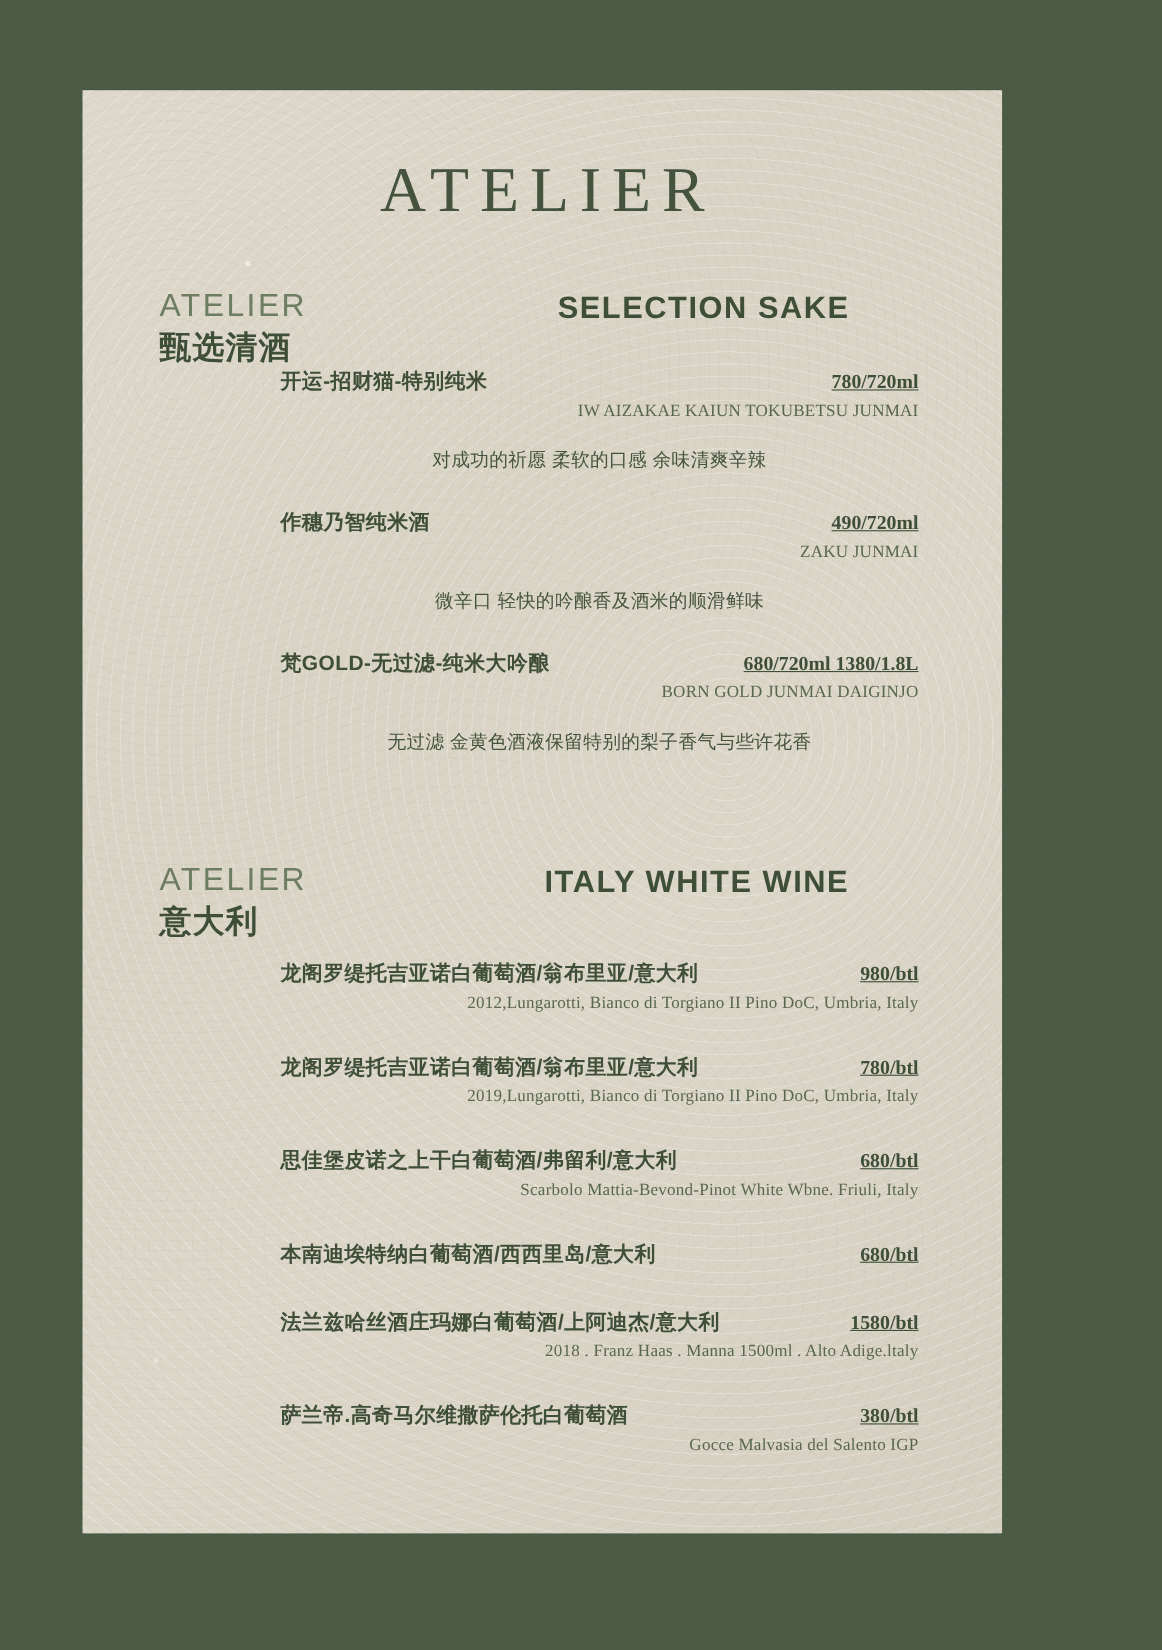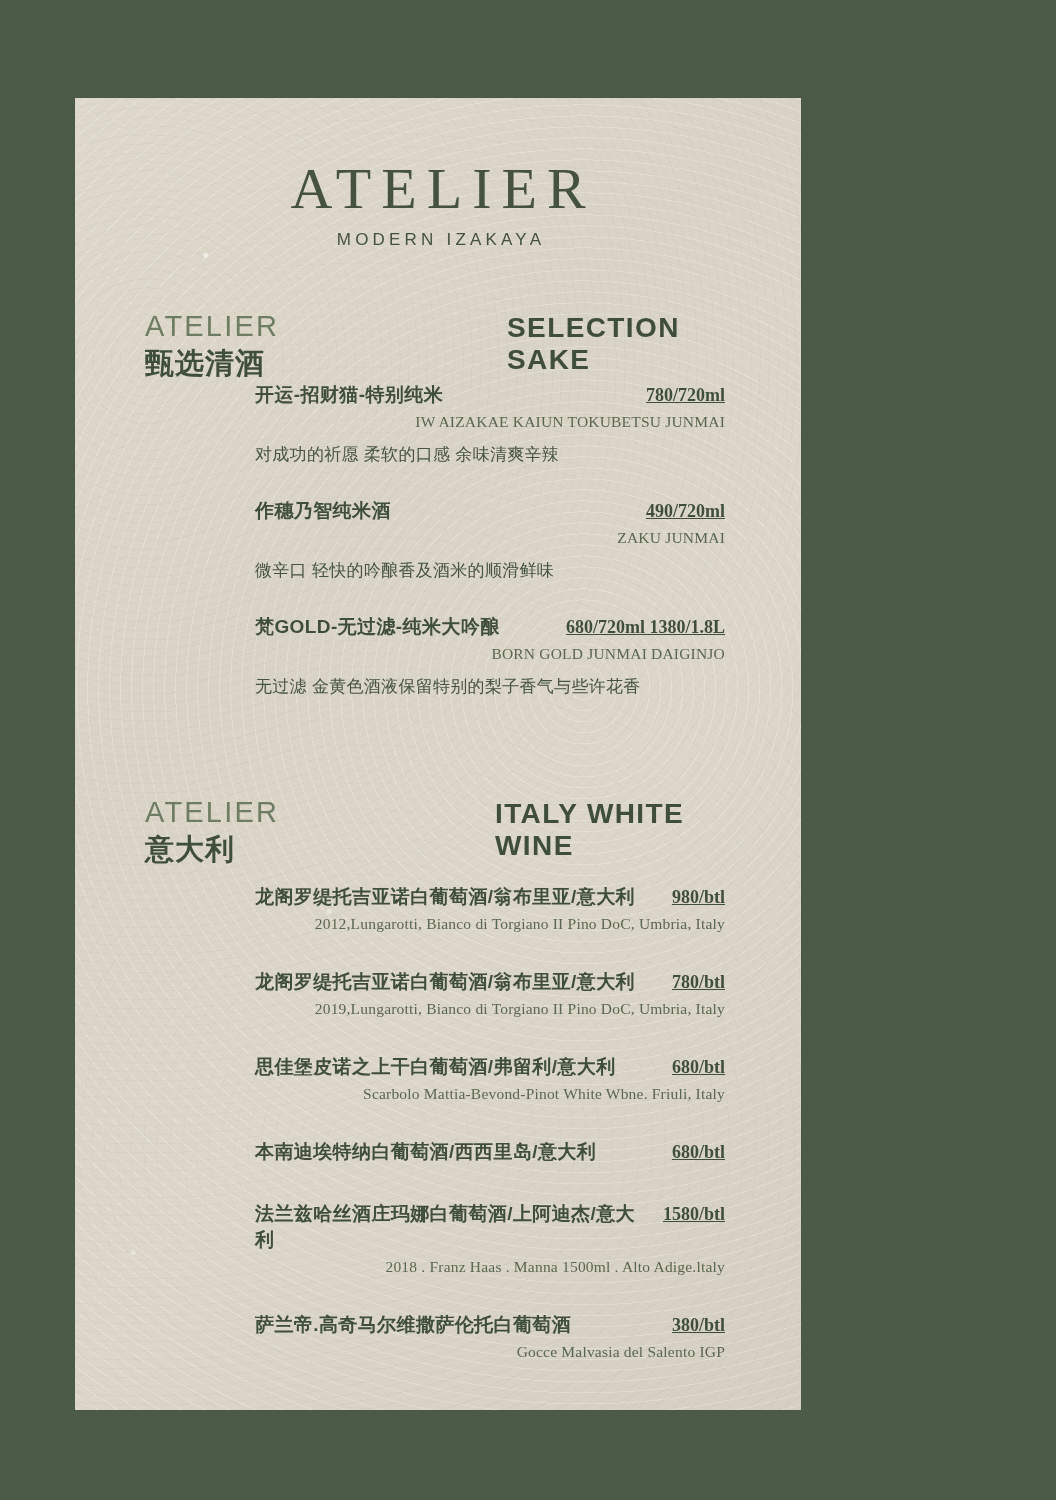--- a/index.html
+++ b/index.html
@@ -9,22 +9,22 @@
   body {
     width: 1056px;
     height: 1500px;
     background: #4b5b45;
     font-family: "Liberation Serif", serif;
     overflow: hidden;
   }
   .page {
     position: absolute;
     left: 75px;
-    top: 98px;
-    width: 726px;
+    top: 82px;
+    width: 836px;
     height: 1312px;
     background:
       radial-gradient(circle at 18% 12%, rgba(255,255,255,0.55) 0 2px, rgba(0,0,0,0) 3px),
       radial-gradient(circle at 62% 28%, rgba(0,0,0,0.04) 0 2px, rgba(0,0,0,0) 3px),
       radial-gradient(circle at 35% 62%, rgba(255,255,255,0.4) 0 2px, rgba(0,0,0,0) 3px),
       radial-gradient(circle at 82% 76%, rgba(0,0,0,0.035) 0 2px, rgba(0,0,0,0) 3px),
       radial-gradient(circle at 8% 88%, rgba(255,255,255,0.35) 0 2px, rgba(0,0,0,0) 3px),
       linear-gradient(135deg, #ded9cc 0%, #d9d4c5 35%, #dcd7c9 60%, #d5d0c1 100%);
     box-shadow: 0 0 0 1px rgba(0,0,0,0.03);
   }
@@ -138,41 +138,41 @@
   }
   .item-sub {
     margin-top: 5px;
     font-family: "Liberation Serif", serif;
     font-size: 15.5px;
     color: #5a6750;
     letter-spacing: 0.2px;
     text-align: right;
   }
   .item-desc {
-    margin-top: 12px;
+    margin-top: 24px;
     font-family: "Liberation Sans", sans-serif;
     font-size: 17px;
     color: #46543f;
     letter-spacing: 0.3px;
+    text-align: center;
   }
 
   .sake-items .item { margin-bottom: 32px; }
   .wine-items .item { margin-bottom: 36px; }
 
   .gap-lg { height: 66px; }
 </style>
 </head>
 <body>
 
 <div class="page">
   <div class="page-inner">
 
     <div class="brand">
       <div class="brand-name">ATELIER</div>
-      <div class="brand-sub">MODERN IZAKAYA</div>
     </div>
 
     <div class="section" style="margin-top:60px;">
       <div class="sec-head">
         <div class="sec-left-en">ATELIER</div>
         <div class="sec-left-cn">甄选清酒</div>
         <div class="sec-right-en">SELECTION SAKE</div>
       </div>
 
       <div class="items sake-items">

